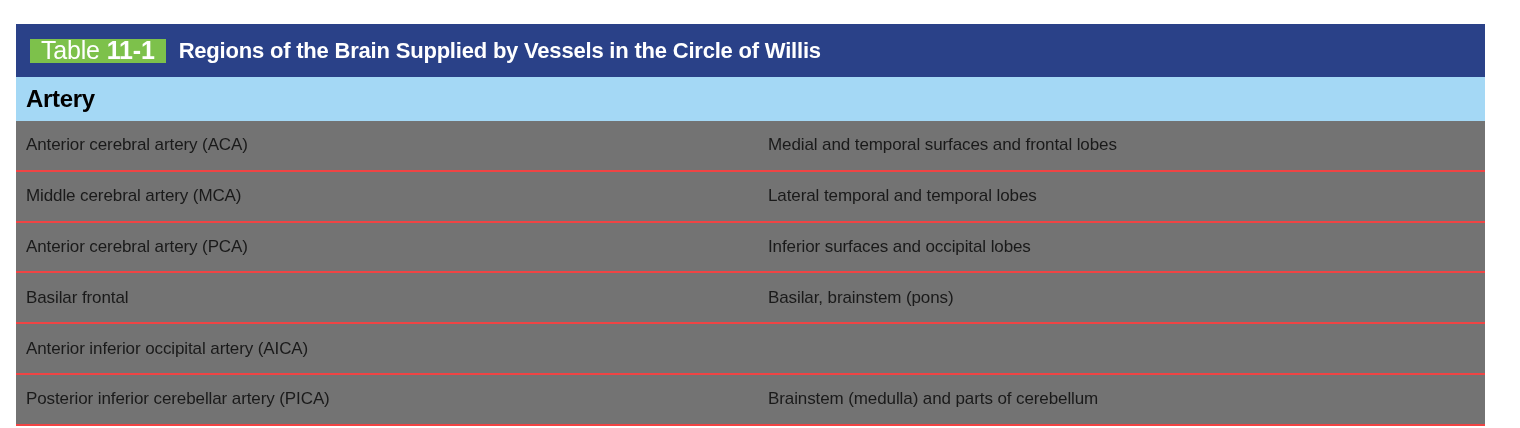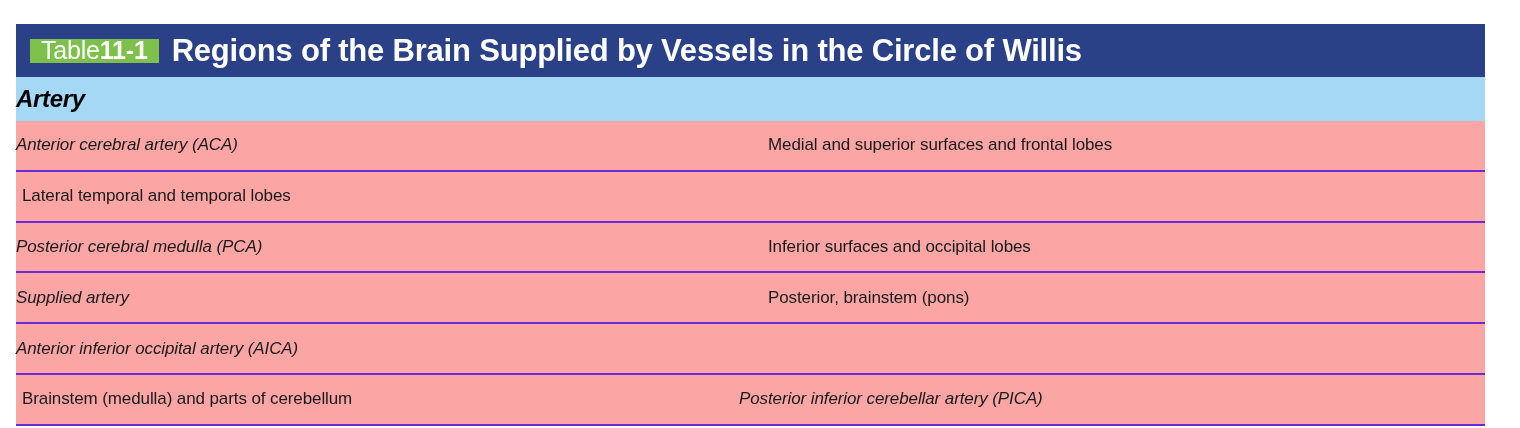--- a/index.html
+++ b/index.html
@@ -41,24 +41,25 @@
     font-size: 25px;
     line-height: 1;
     letter-spacing: -0.2px;
     white-space: nowrap;
   }
   .table-badge .badge-word {
     font-weight: 400;
   }
   .table-badge .badge-num {
     font-weight: 700;
+    margin-left: 7px;
   }
   .title-text {
     color: #ffffff;
-    font-size: 31px;
+    font-size: 22px;
     font-weight: 700;
     margin-left: 13px;
     letter-spacing: -0.2px;
     white-space: nowrap;
   }
 
   
   .col-head {
     background: #a4d8f5;
     height: 44px;
@@ -68,40 +69,40 @@
   .col-head .cell {
     font-size: 24px;
     font-weight: 700;
     color: #000000;
     letter-spacing: -0.3px;
     white-space: nowrap;
   }
 
   
   .row {
-    background: #fca5a5;
+    background: #737373;
     height: 48.8px;
     display: flex;
     align-items: center;
-    border-bottom: 2px solid #6d28d9;
+    border-bottom: 2px solid #ef4444;
   }
   .row .cell {
     font-size: 17px;
     font-weight: 400;
     color: #1a1a1a;
     letter-spacing: -0.1px;
     white-space: nowrap;
   }
 
   
   .cell.col-1 {
     width: 746px;
+    padding-left: 10px;
     box-sizing: border-box;
     flex: 0 0 746px;
-    font-style: italic;
   }
   .cell.col-2 {
     flex: 1 1 auto;
     padding-left: 6px;
     box-sizing: border-box;
   }
 </style>
 </head>
 <body>
 
@@ -115,35 +116,36 @@
     <div class="title-text">Regions of the Brain Supplied by Vessels in the Circle of Willis</div>
   </div>
 
   <div class="col-head">
     <div class="cell col-1">Artery</div>
   </div>
 
   <div>
     <div class="row">
       <div class="cell col-1">Anterior cerebral artery (ACA)</div>
-      <div class="cell col-2">Medial and superior surfaces and frontal lobes</div>
+      <div class="cell col-2">Medial and temporal surfaces and frontal lobes</div>
     </div>
     <div class="row">
+      <div class="cell col-1">Middle cerebral artery (MCA)</div>
       <div class="cell col-2">Lateral temporal and temporal lobes</div>
     </div>
     <div class="row">
-      <div class="cell col-1">Posterior cerebral medulla (PCA)</div>
+      <div class="cell col-1">Anterior cerebral artery (PCA)</div>
       <div class="cell col-2">Inferior surfaces and occipital lobes</div>
     </div>
     <div class="row">
-      <div class="cell col-1">Supplied artery</div>
-      <div class="cell col-2">Posterior, brainstem (pons)</div>
+      <div class="cell col-1">Basilar frontal</div>
+      <div class="cell col-2">Basilar, brainstem (pons)</div>
     </div>
     <div class="row">
       <div class="cell col-1">Anterior inferior occipital artery (AICA)</div>
     </div>
     <div class="row">
+      <div class="cell col-1">Posterior inferior cerebellar artery (PICA)</div>
       <div class="cell col-2">Brainstem (medulla) and parts of cerebellum</div>
-      <div class="cell col-1">Posterior inferior cerebellar artery (PICA)</div>
     </div>
   </div>
 
 </div>
 
 </body></html>

